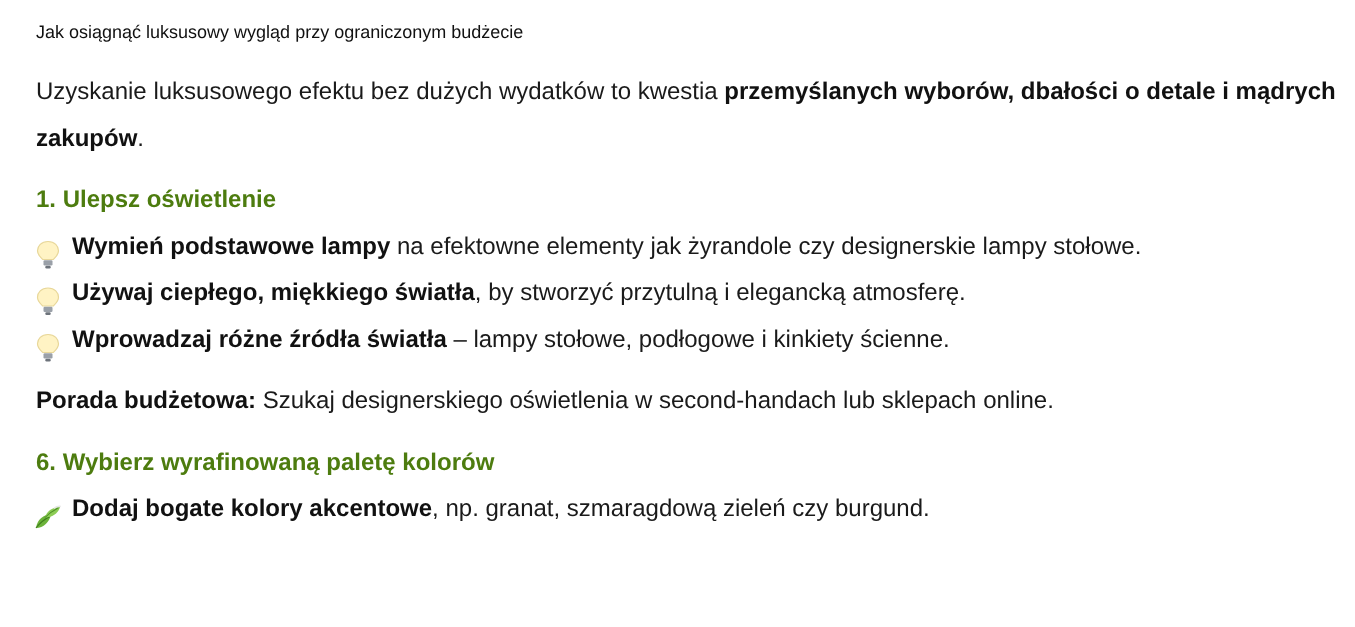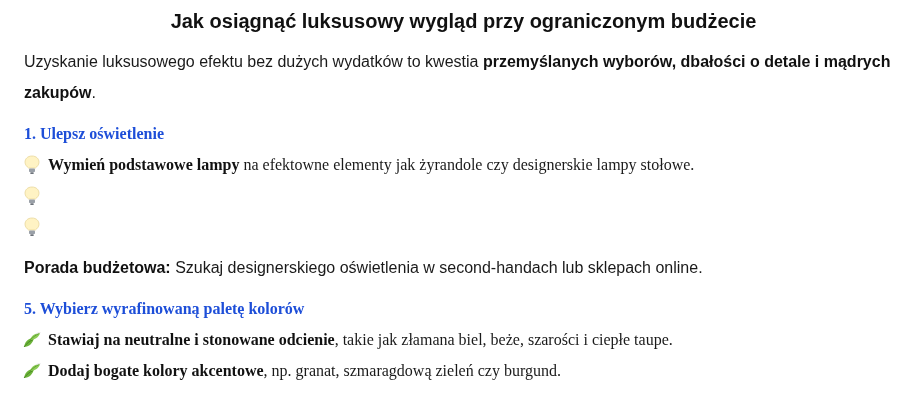--- a/index.html
+++ b/index.html
@@ -13,49 +13,46 @@
       overflow: hidden;
       font-family: "Liberation Sans", "DejaVu Sans", sans-serif;
       color: #1a1a1a;
       font-size: 16px;
     }
     .doc {
       position: relative;
       padding: 10px 0 0 24px;
     }
     .title {
-      font-weight: bold;
-      font-size: 20px;
+      font-weight: normal;
+      font-size: 12px;
       margin: 0;
       height: 22px;
       line-height: 22px;
       color: #111;
-      text-align: center;
     }
     .para {
       margin: 14px 12px 0 0;
       line-height: 31px;
       width: 870px;
     }
     .para b, .bullet b, .tip b { font-weight: bold; color: #111; }
     .heading {
       font-weight: bold;
       margin: 10px 0 0 0;
       line-height: 31px;
       height: 31px;
-      color: #1d4ed8;
-      font-family: Liberation Serif, serif;
+      color: #4d7c0f;
     }
     .bullet {
       display: flex;
-      align-items: center;
+      align-items: flex-end;
       height: 31px;
       line-height: 31px;
       margin-left: -2px;
-      font-family: Liberation Serif, serif;
     }
     .bullet .icon {
       width: 20px;
       height: 20px;
       margin-right: 6px;
       display: inline-flex;
       align-items: center;
       justify-content: center;
       flex: none;
     }
@@ -87,48 +84,38 @@
   </div>
 
   <div class="bullet">
     <span class="icon">
       <svg width="16" height="20" viewBox="0 0 16 20">
           <path d="M8 1 C3.5 1 1 4 1 7.2 C1 10 3 11.5 4.5 13 L11.5 13 C13 11.5 15 10 15 7.2 C15 4 12.5 1 8 1 Z" fill="#fff3c4" stroke="#e8d79a" stroke-width="0.8"></path>
           <rect x="5" y="13.5" width="6" height="3.5" rx="0.8" fill="#9aa0a8"></rect>
           <rect x="6.2" y="17.2" width="3.6" height="1.8" rx="0.8" fill="#6d737b"></rect>
         </svg>
     </span>
+    <span><b>Używaj ciepłego, miękkiego światła</b><span>, by stworzyć przytulną i elegancką atmosferę.</span></span>
   </div>
 
   <div class="bullet">
     <span class="icon">
       <svg width="16" height="20" viewBox="0 0 16 20">
           <path d="M8 1 C3.5 1 1 4 1 7.2 C1 10 3 11.5 4.5 13 L11.5 13 C13 11.5 15 10 15 7.2 C15 4 12.5 1 8 1 Z" fill="#fff3c4" stroke="#e8d79a" stroke-width="0.8"></path>
           <rect x="5" y="13.5" width="6" height="3.5" rx="0.8" fill="#9aa0a8"></rect>
           <rect x="6.2" y="17.2" width="3.6" height="1.8" rx="0.8" fill="#6d737b"></rect>
         </svg>
     </span>
+    <span><b>Wprowadzaj różne źródła światła</b><span> – lampy stołowe, podłogowe i kinkiety ścienne.</span></span>
   </div>
 
   <div class="tip"><b>Porada budżetowa:</b><span> Szukaj designerskiego oświetlenia w second-handach lub sklepach online.</span></div>
 
-  <div class="heading">5. Wybierz wyrafinowaną paletę kolorów</div>
+  <div class="heading">6. Wybierz wyrafinowaną paletę kolorów</div>
 
-  <div class="bullet">
-    <span class="icon">
-      <svg width="20" height="18" viewBox="0 0 20 18">
-          <path d="M2 16 C3 10 7 7 12 7 C11 12 7 16 2 16 Z" fill="#6cb33a"></path>
-          <path d="M2 16 C5 12 8 10 11 8.5" stroke="#3f7d1c" stroke-width="0.8" fill="none"></path>
-          <path d="M8 9 C9 5 13 2 18 2 C17 6 13 9 8 9 Z" fill="#8ccc55"></path>
-          <path d="M8 9 C11 6 14 4 17 2.5" stroke="#4d8f25" stroke-width="0.7" fill="none"></path>
-          <path d="M14 3 C15 2 17 1.5 18.5 1.6" stroke="#e6e6e6" stroke-width="1" fill="none"></path>
-        </svg>
-    </span>
-    <span><b>Stawiaj na neutralne i stonowane odcienie</b><span>, takie jak złamana biel, beże, szarości i ciepłe taupe.</span></span>
-  </div>
 
   <div class="bullet">
     <span class="icon">
       <svg width="20" height="18" viewBox="0 0 20 18">
           <path d="M2 16 C3 10 7 7 12 7 C11 12 7 16 2 16 Z" fill="#6cb33a"></path>
           <path d="M2 16 C5 12 8 10 11 8.5" stroke="#3f7d1c" stroke-width="0.8" fill="none"></path>
           <path d="M8 9 C9 5 13 2 18 2 C17 6 13 9 8 9 Z" fill="#8ccc55"></path>
           <path d="M8 9 C11 6 14 4 17 2.5" stroke="#4d8f25" stroke-width="0.7" fill="none"></path>
           <path d="M14 3 C15 2 17 1.5 18.5 1.6" stroke="#e6e6e6" stroke-width="1" fill="none"></path>
         </svg>

